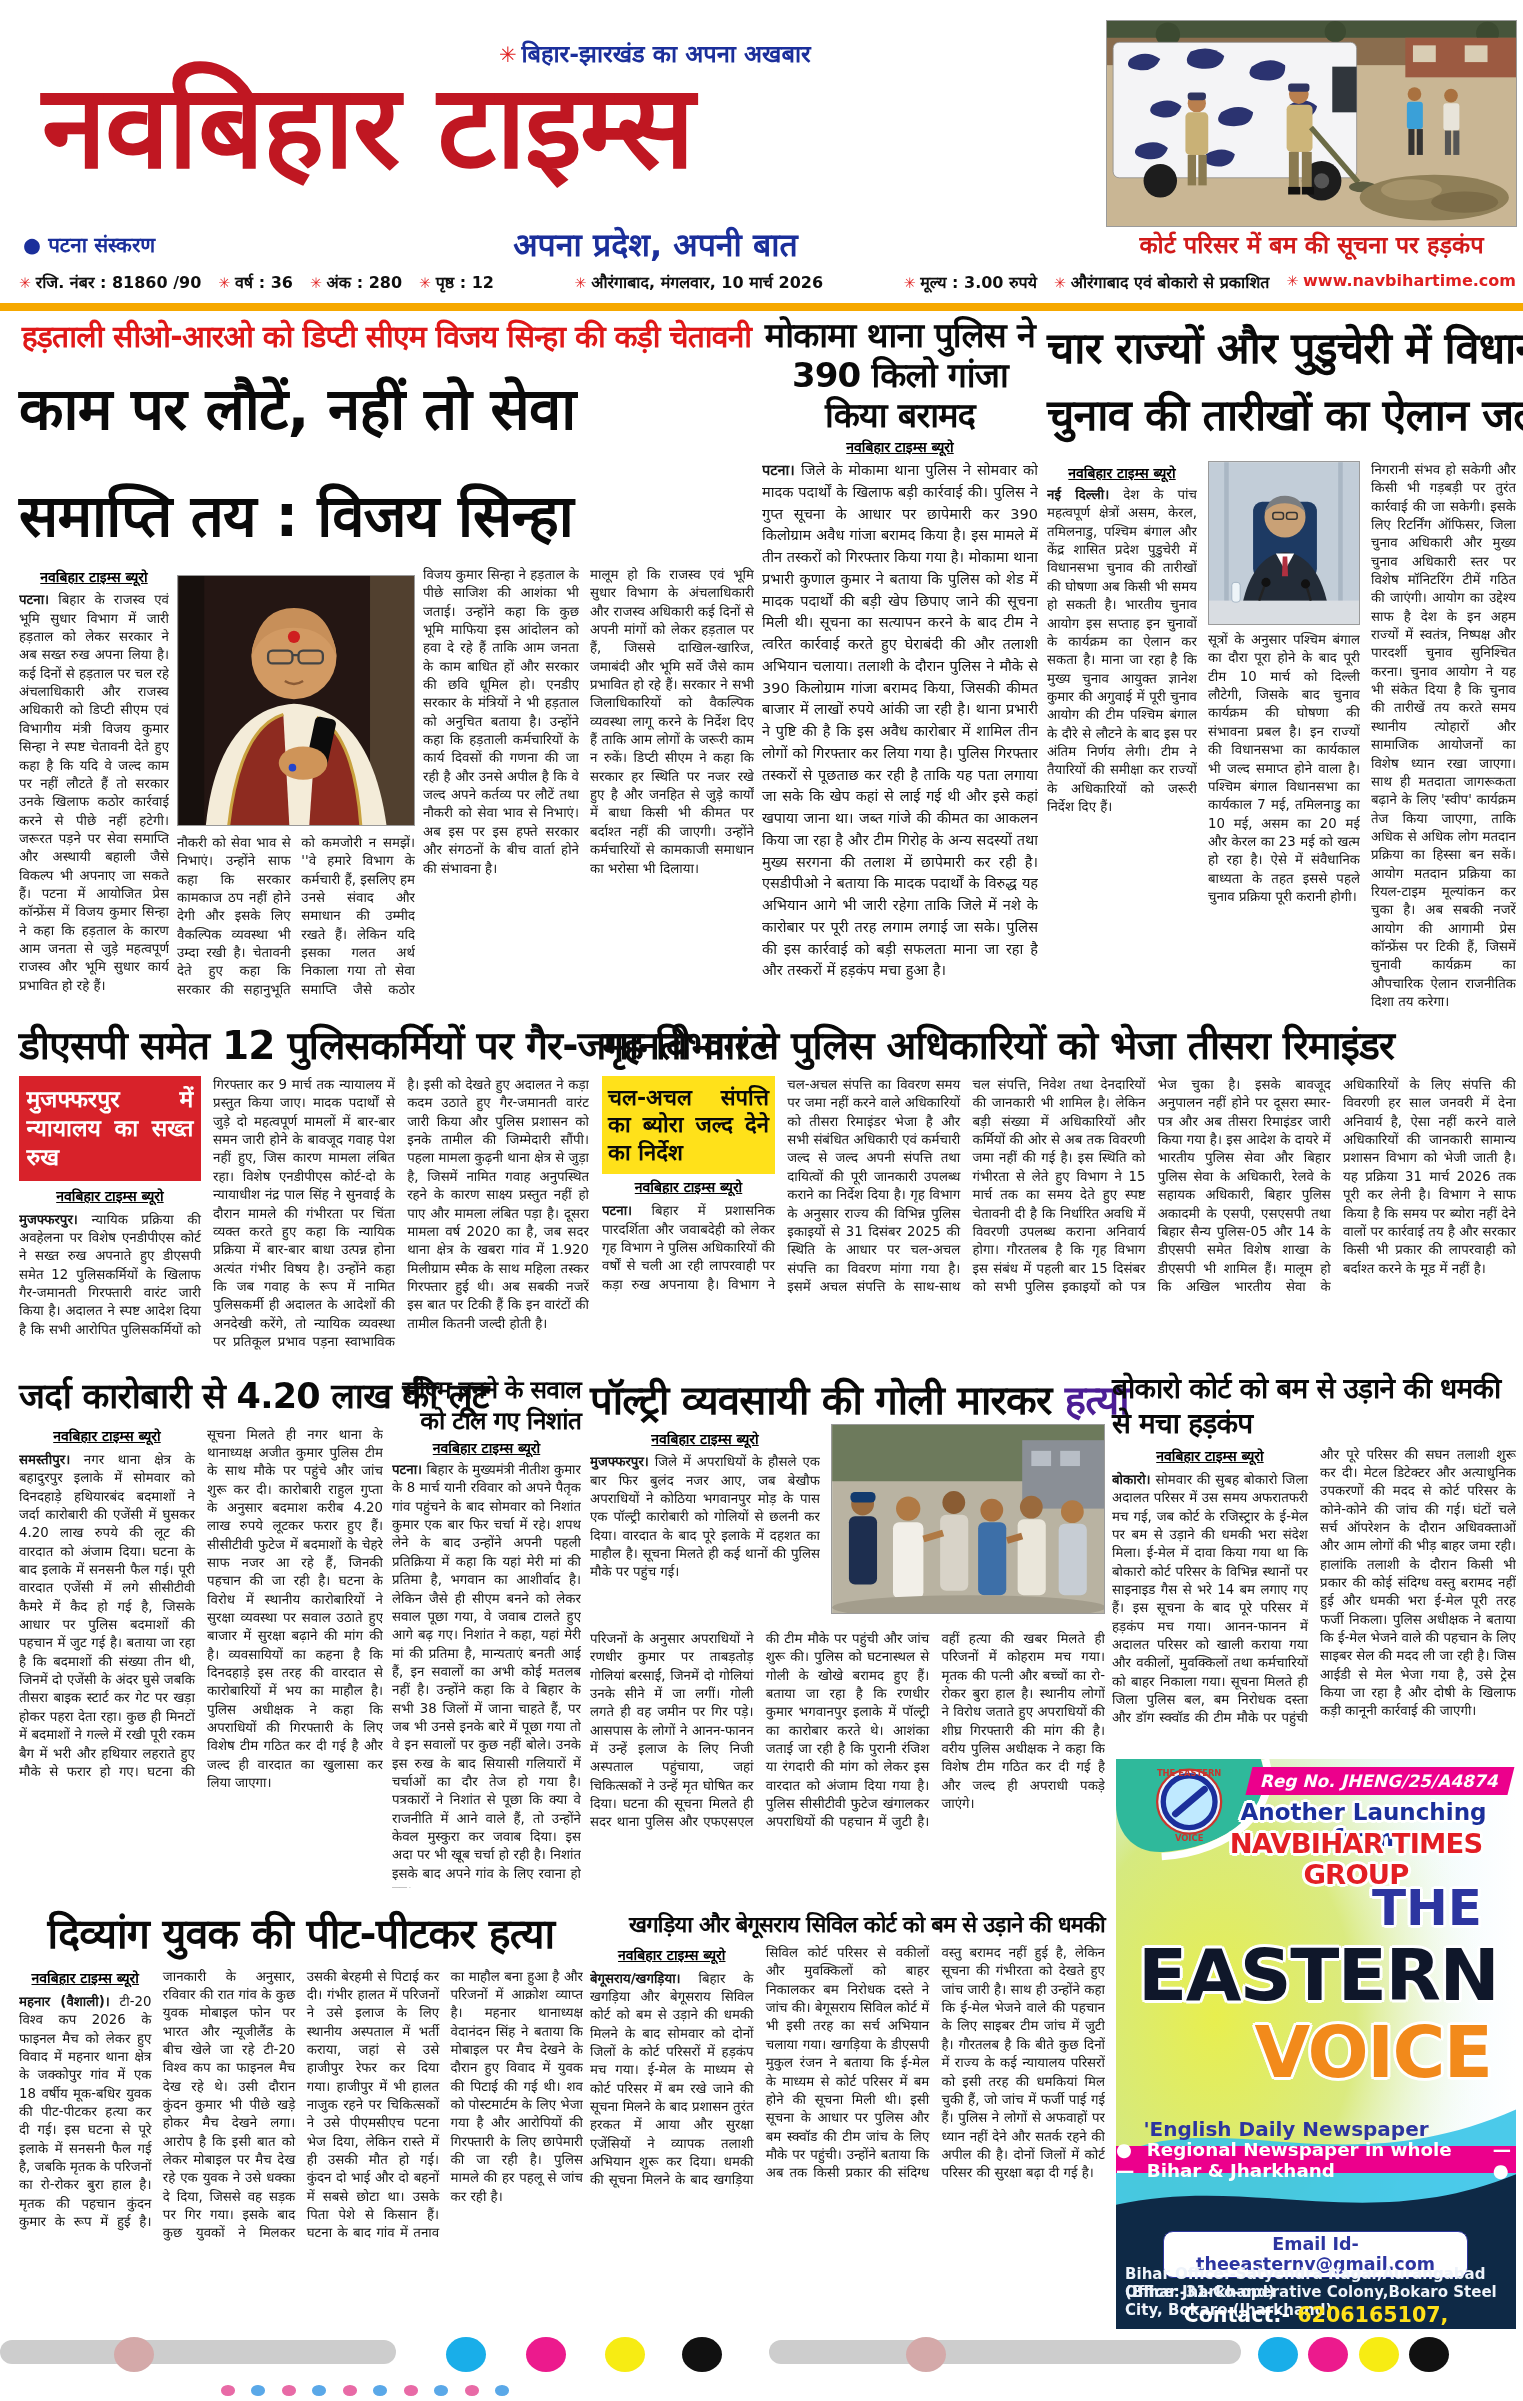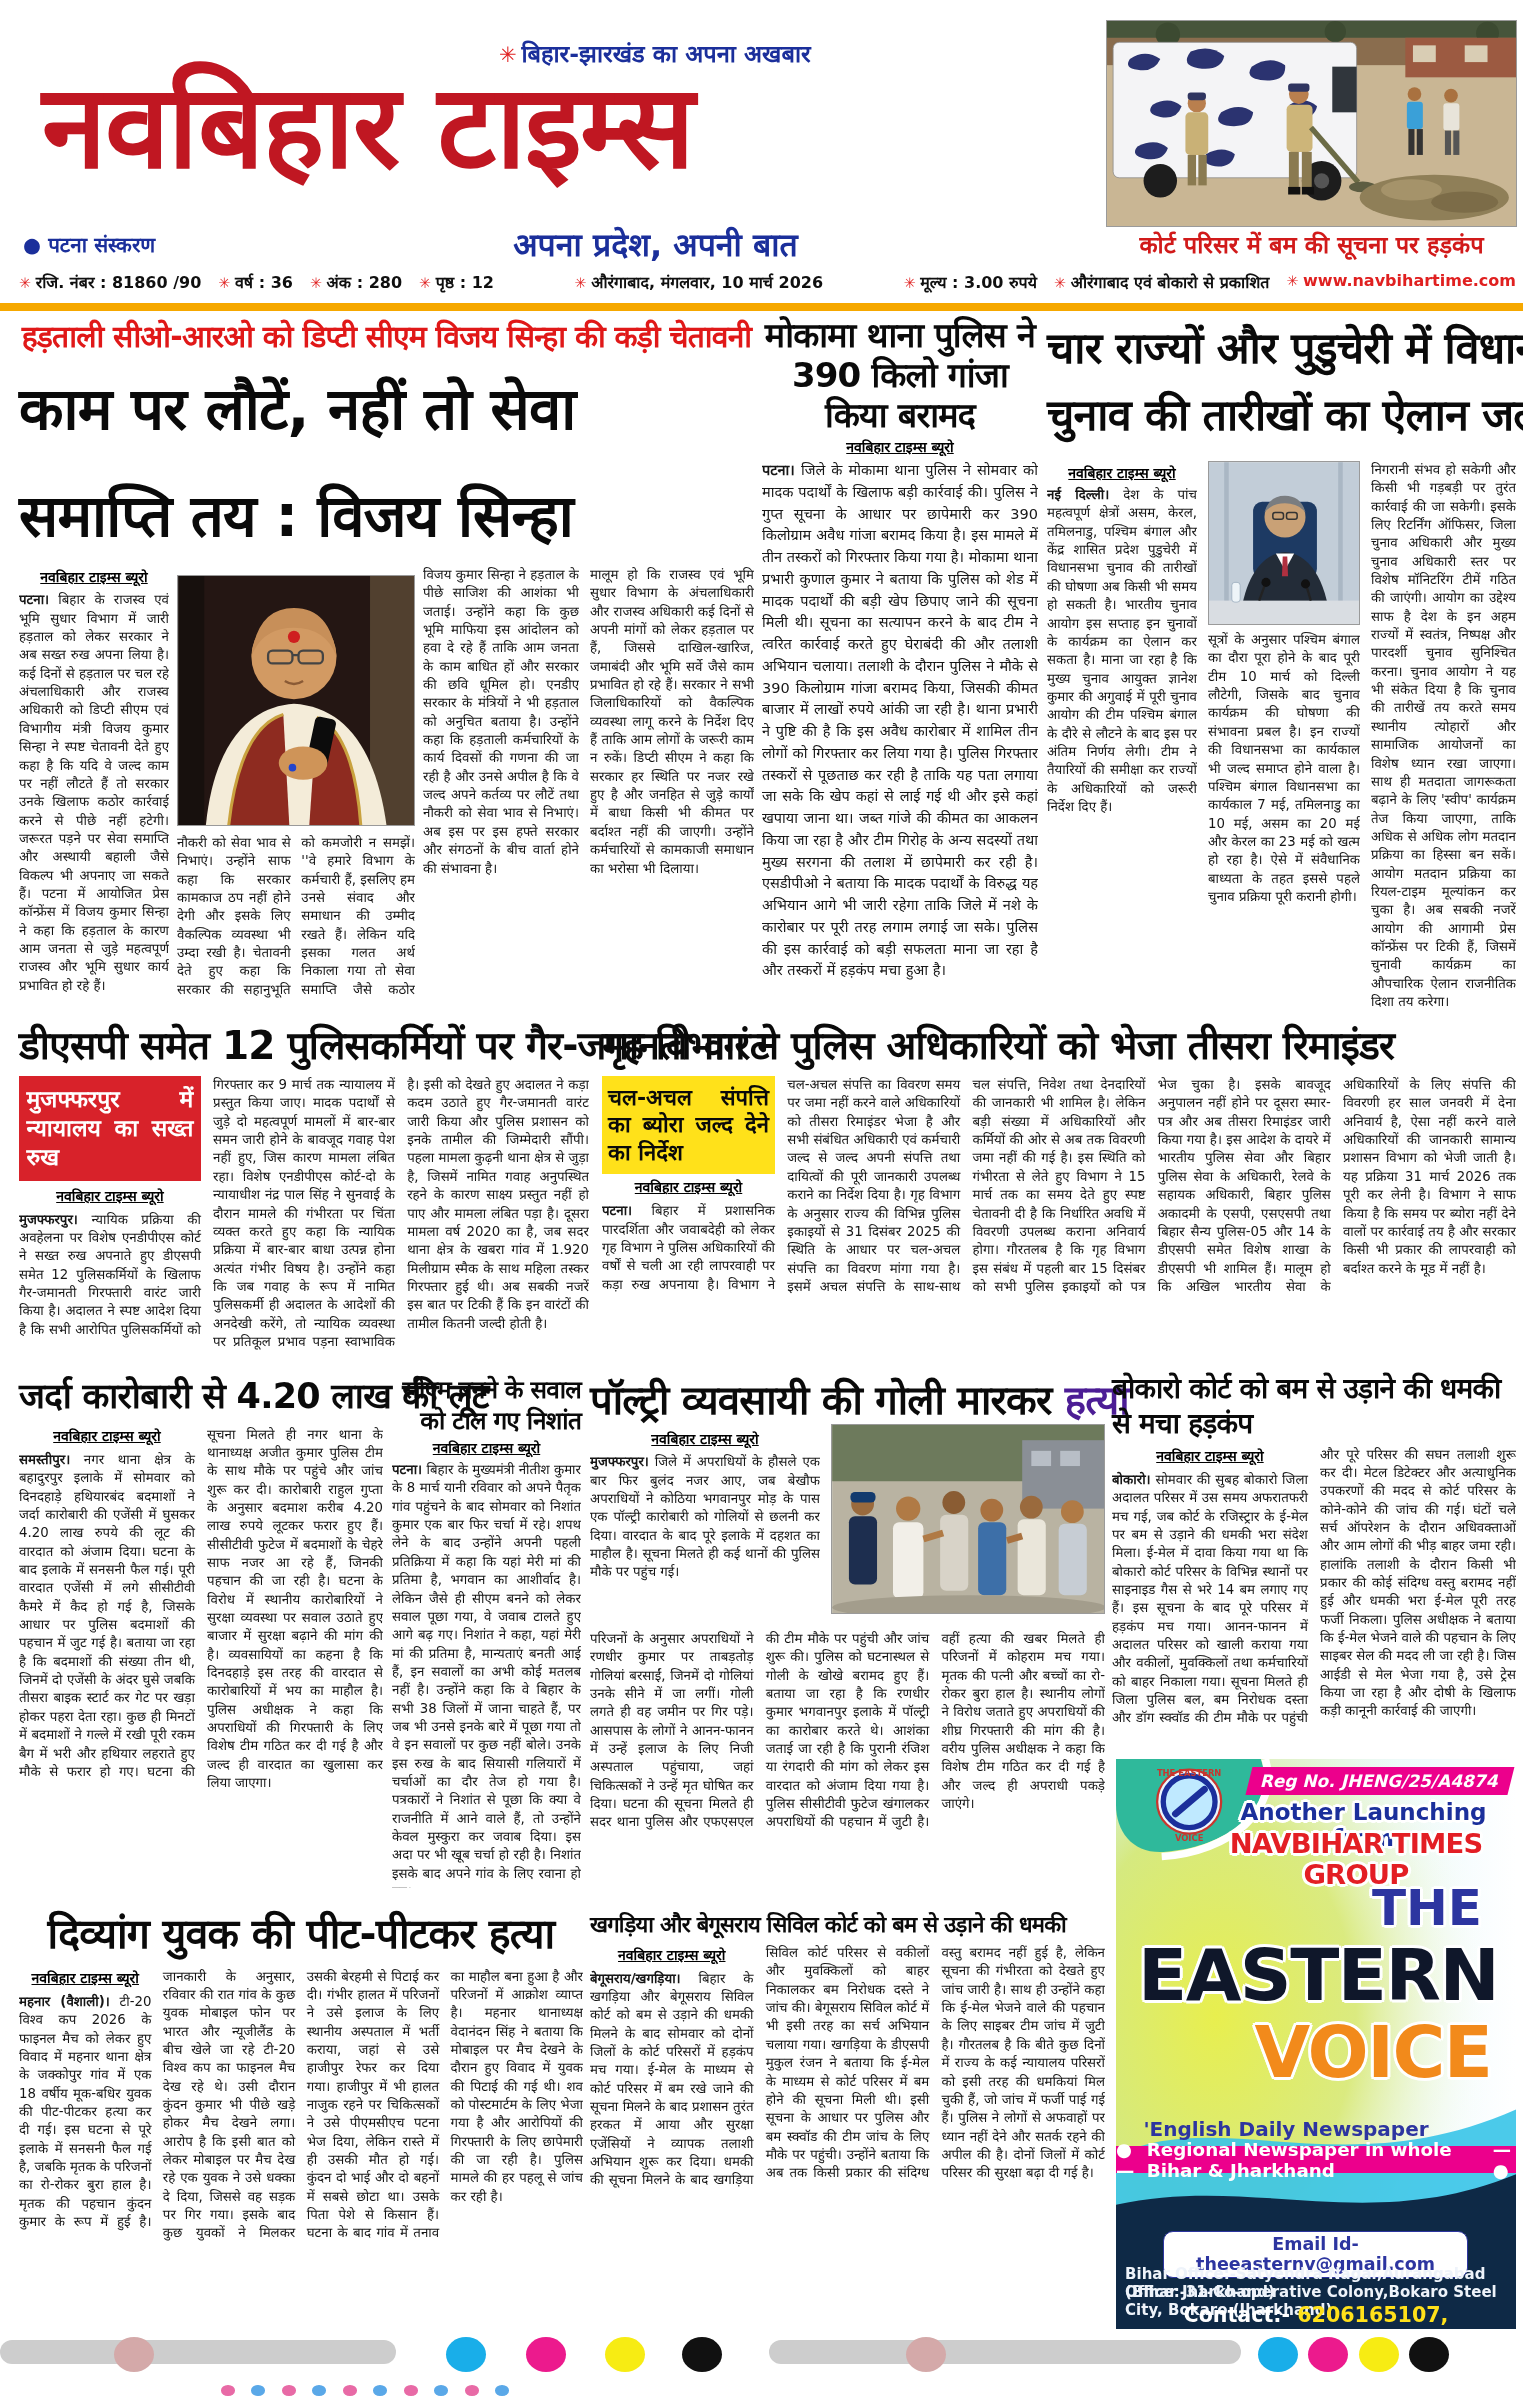--- a/index.html
+++ b/index.html
@@ -70,21 +70,21 @@
 #poultry-photo{position:absolute;left:241px;top:53px;width:274px;height:190px}
 #poultry-rest{position:absolute;left:0;top:259px;width:515px;height:257px;column-count:3;column-gap:12.2px}
 #bokaro{left:1112px;top:1371px;width:404px;height:381px}
 #bokaro .h{font-size:28px;line-height:35px;text-align:left}
 #bokaro .cols{column-count:2;column-gap:12.2px;height:296px;margin-top:4.6px}
 
 #divyang{left:19px;top:1904px;width:564px;height:449px}
 #divyang .h{font-size:41px;text-align:center;white-space:nowrap}
 #divyang .cols{column-count:4;column-gap:11.4px;height:387px;margin-top:7.6px}
 #khagaria{left:590px;top:1908px;width:515px;height:446px}
-#khagaria .h{font-size:22px;text-align:left;white-space:nowrap}
+#khagaria .h{font-size:22px;text-align:right;white-space:nowrap}
 #khagaria .cols{column-count:3;column-gap:12.2px;height:396px;margin-top:6.1px}
 
 #ad{left:1116px;top:1759px;width:400px;height:570px;overflow:hidden}
 #ad .bg{position:absolute;left:0;top:0;width:100%;height:100%}
 #ad .txt{position:absolute;font-weight:800}
 .outline{text-shadow:-2.3px -2.3px 0 #fff,2.3px -2.3px 0 #fff,-2.3px 2.3px 0 #fff,2.3px 2.3px 0 #fff,0 3px 0 #fff,3px 0 0 #fff,0 -3px 0 #fff,-3px 0 0 #fff}
 #ad-reg{right:4.6px;top:7.6px;background:#ec008c;color:#fff;font-size:17px;font-weight:bold;padding:3.8px 12.2px;transform:skewX(-14deg)}
 #ad-l1{left:99px;top:40px;width:297px;text-align:center;color:#1b2f9b;font-size:23px}
 #ad-l2{left:84px;top:69px;width:312px;text-align:center;color:#e31e24;font-size:27.4px;letter-spacing:-0.8px}
 #ad-the{right:34px;top:120px;color:#2d35a0;font-size:50px}

